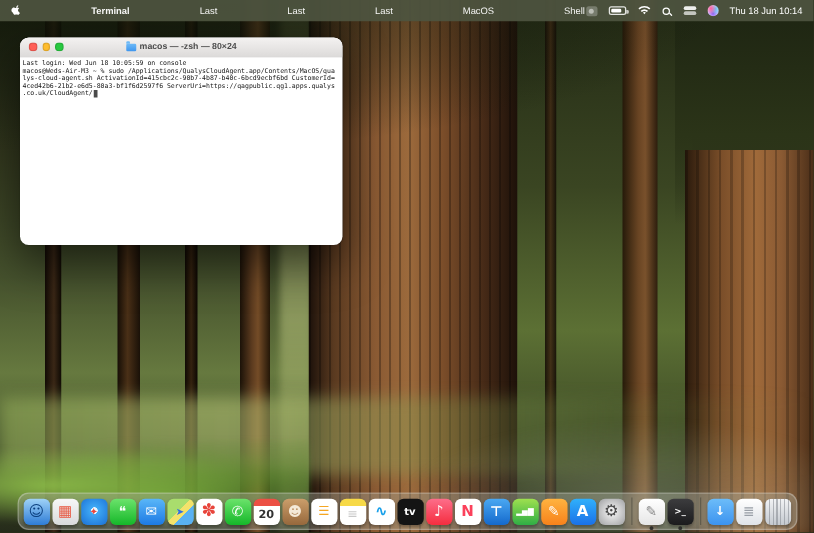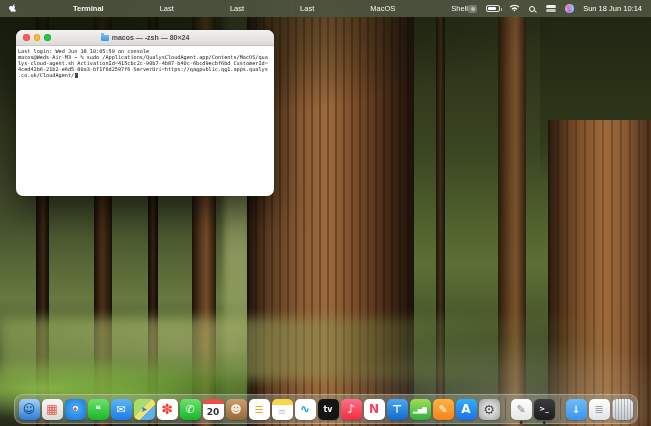--- a/index.html
+++ b/index.html
@@ -159,21 +159,21 @@
     </span>
     <span class="mx-icon spotlight">
         <span class="lens"></span>
         <span class="handle"></span>
       </span>
     <span class="mx-icon cc">
         <span></span>
         <span></span>
       </span>
     <span class="mx-icon siri"></span>
-    <span class="clock">Sun 18 Jun 10:14</span>
+    <span class="clock">Thu 18 Jun 10:14</span>
   </span>
 </div>
 
 <div class="window">
   <div class="titlebar">
     <span class="traffic">
       <span class="tdot red"></span>
       <span class="tdot yellow"></span>
       <span class="tdot green"></span>
     </span>

